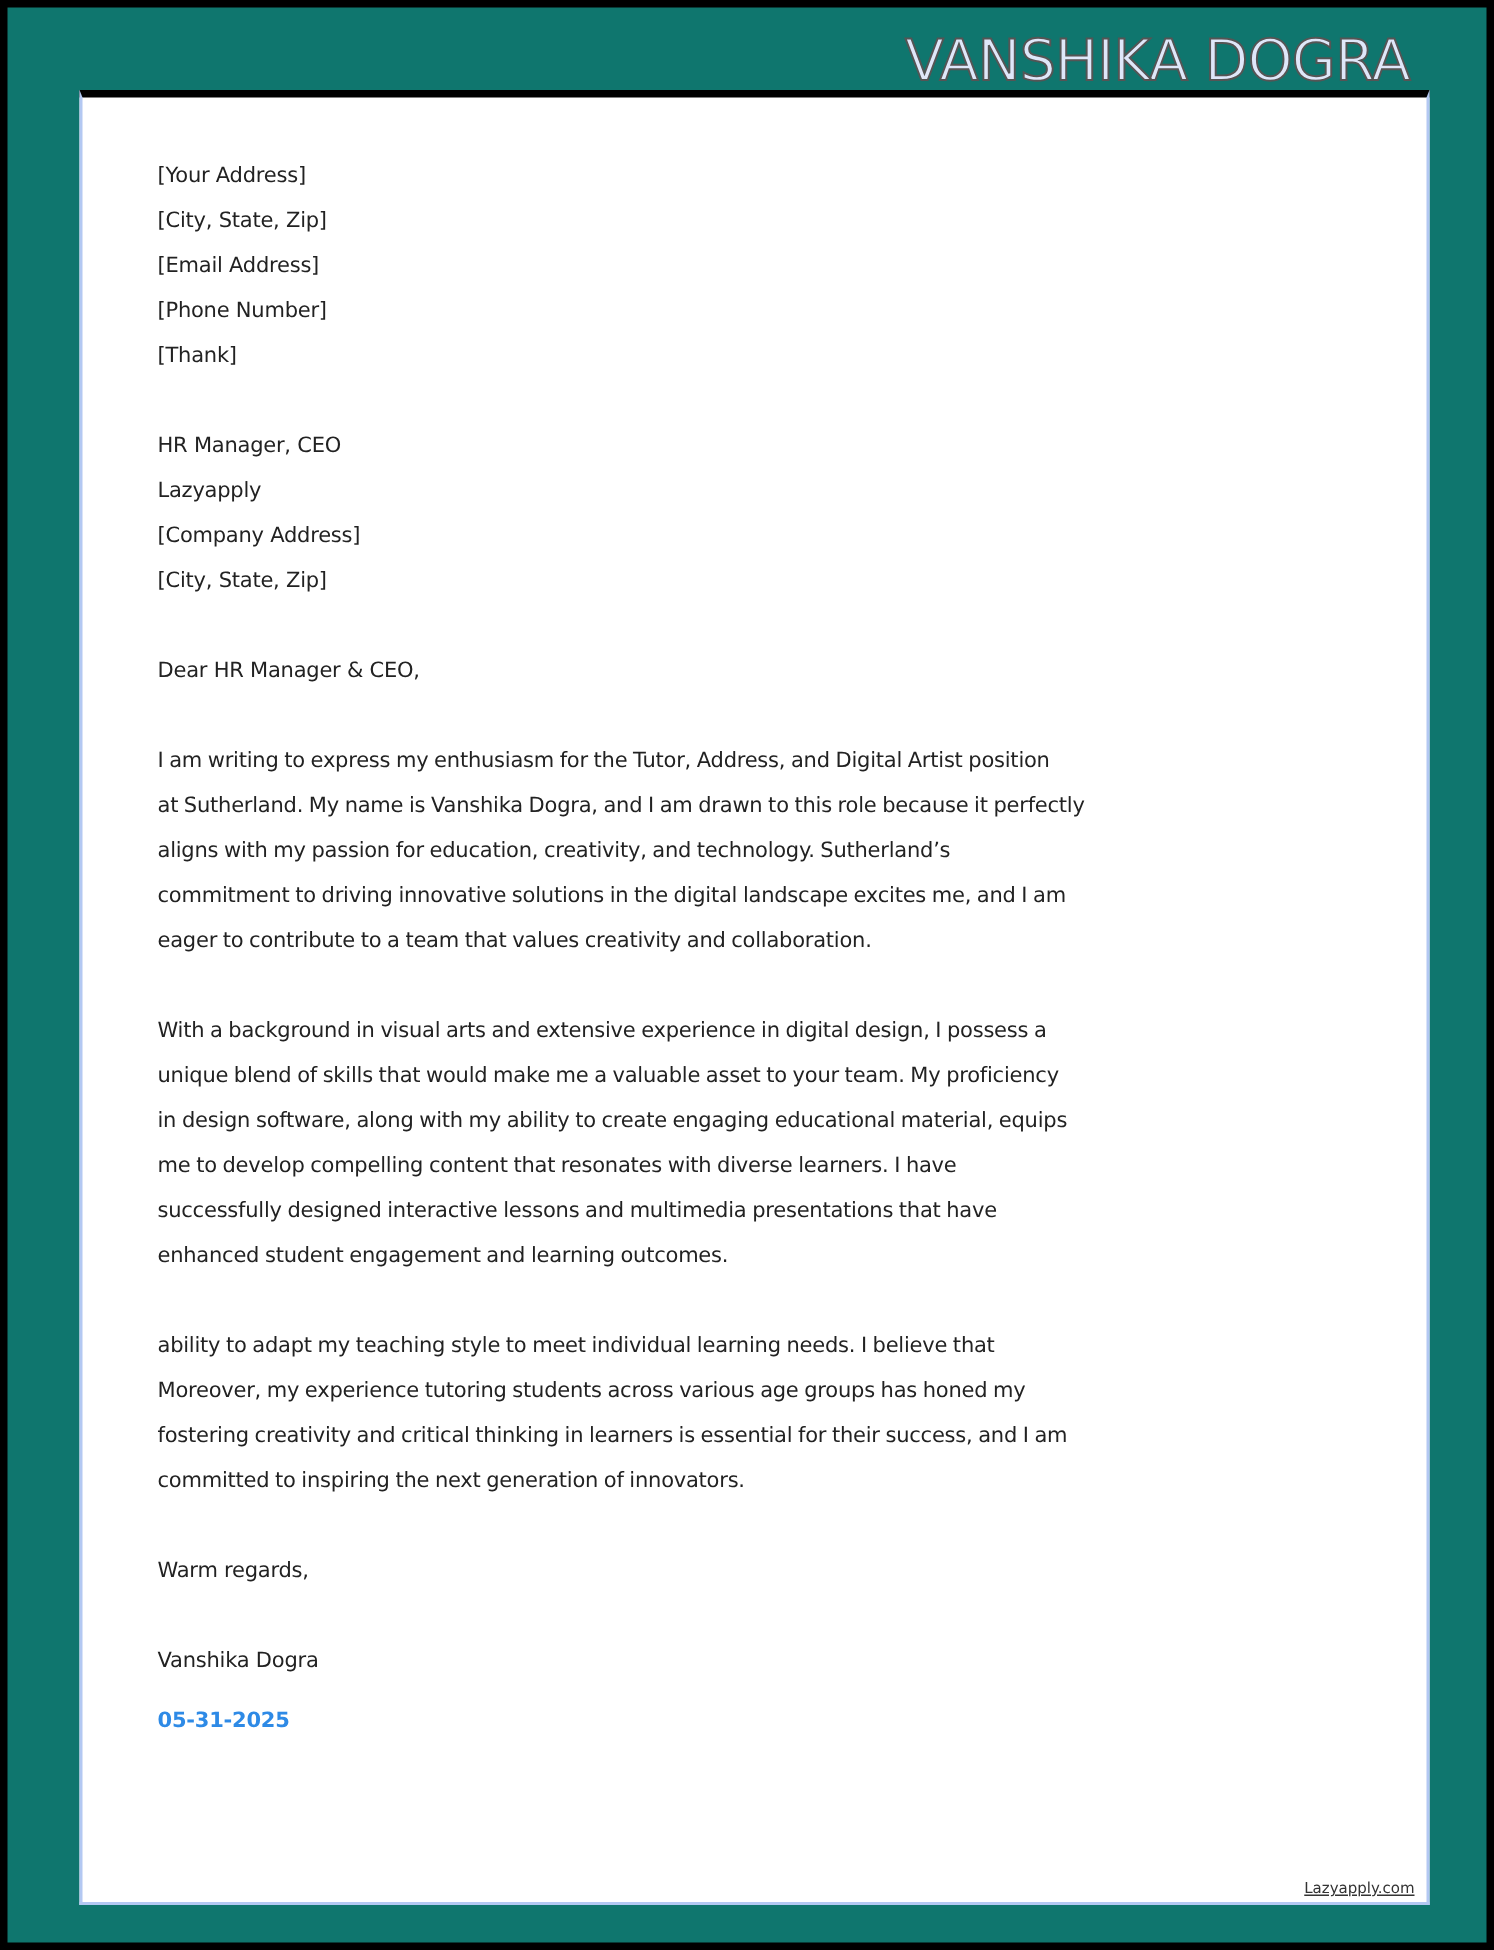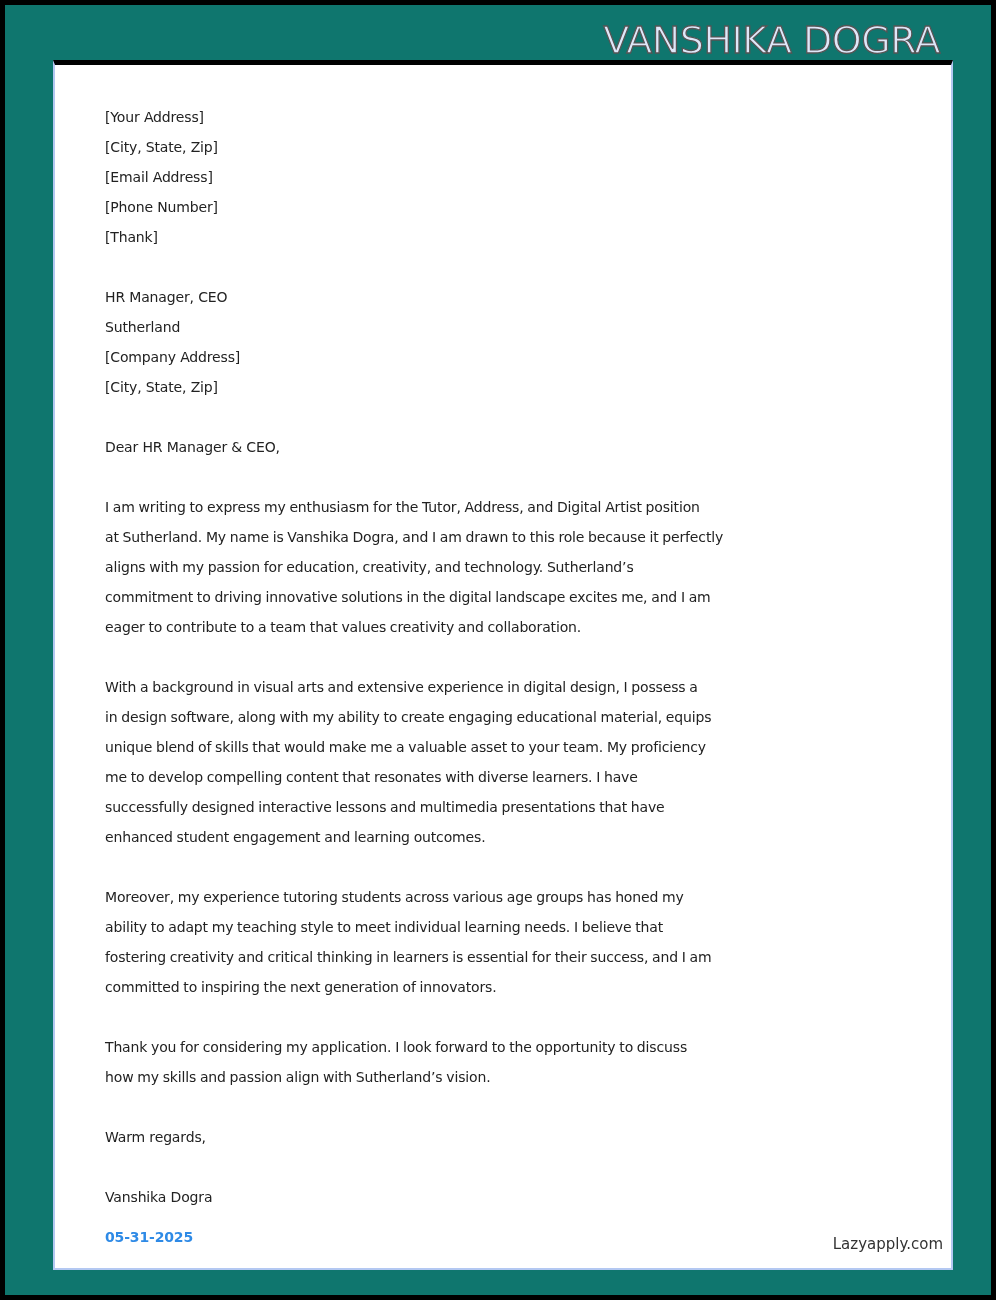--- a/index.html
+++ b/index.html
@@ -63,24 +63,25 @@
       word-spacing: -0.5px;
     }
     .para .pl { display: block; white-space: nowrap; }
     .date {
       color: #2e8ae6;
       font-weight: bold;
     }
     .watermark {
       position: absolute;
       right: 8px;
-      bottom: 16px;
-      font-size: 15px;
+      bottom: 0;
+      font-size: 10px;
       color: #333333;
       line-height: 16px;
+      text-decoration: underline;
     }
   </style>
 </head>
 <body>
 
 <div class="frame">
   <div class="name-header">VANSHIKA DOGRA</div>
 
   <div class="page">
     <div class="content">
@@ -90,59 +91,55 @@
         <div class="line">[City, State, Zip]</div>
         <div class="line">[Email Address]</div>
         <div class="line">[Phone Number]</div>
         <div class="line">[Thank]</div>
       </div>
 
       <div class="gap"></div>
 
       <div>
         <div class="line">HR Manager, CEO</div>
-        <div class="line">Sutherland</div>
+        <div class="line">Lazyapply</div>
         <div class="line">[Company Address]</div>
         <div class="line">[City, State, Zip]</div>
       </div>
 
       <div class="gap"></div>
 
       <div class="line">Dear HR Manager &amp; CEO,</div>
 
       <div class="gap"></div>
 
       <div class="para">
         <span class="pl">I am writing to express my enthusiasm for the Tutor, Address, and Digital Artist position</span>
         <span class="pl">at Sutherland. My name is Vanshika Dogra, and I am drawn to this role because it perfectly</span>
         <span class="pl">aligns with my passion for education, creativity, and technology. Sutherland’s</span>
         <span class="pl">commitment to driving innovative solutions in the digital landscape excites me, and I am</span>
         <span class="pl">eager to contribute to a team that values creativity and collaboration.</span>
       </div>
 
       <div class="para">
         <span class="pl">With a background in visual arts and extensive experience in digital design, I possess a</span>
+        <span class="pl">unique blend of skills that would make me a valuable asset to your team. My proficiency</span>
         <span class="pl">in design software, along with my ability to create engaging educational material, equips</span>
-        <span class="pl">unique blend of skills that would make me a valuable asset to your team. My proficiency</span>
         <span class="pl">me to develop compelling content that resonates with diverse learners. I have</span>
         <span class="pl">successfully designed interactive lessons and multimedia presentations that have</span>
         <span class="pl">enhanced student engagement and learning outcomes.</span>
       </div>
 
       <div class="para">
+        <span class="pl">ability to adapt my teaching style to meet individual learning needs. I believe that</span>
         <span class="pl">Moreover, my experience tutoring students across various age groups has honed my</span>
-        <span class="pl">ability to adapt my teaching style to meet individual learning needs. I believe that</span>
         <span class="pl">fostering creativity and critical thinking in learners is essential for their success, and I am</span>
         <span class="pl">committed to inspiring the next generation of innovators.</span>
       </div>
 
-      <div class="para">
-        <span class="pl">Thank you for considering my application. I look forward to the opportunity to discuss</span>
-        <span class="pl">how my skills and passion align with Sutherland’s vision.</span>
-      </div>
 
       <div class="line">Warm regards,</div>
 
       <div class="gap"></div>
 
       <div class="line">Vanshika Dogra</div>
 
       <div class="line" style="margin-top:10px;">
         <span class="date">05-31-2025</span>
       </div>

